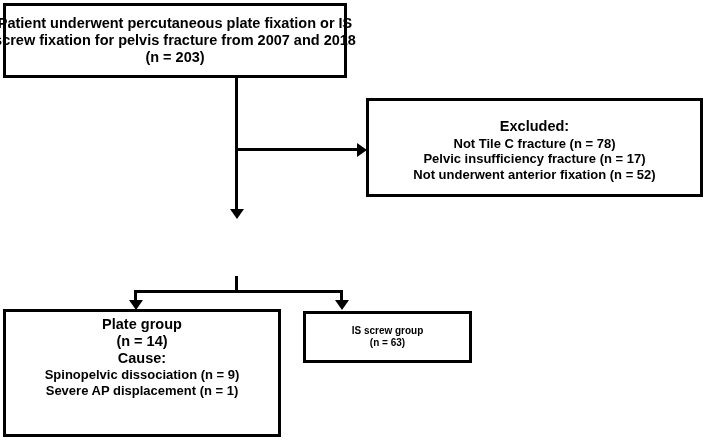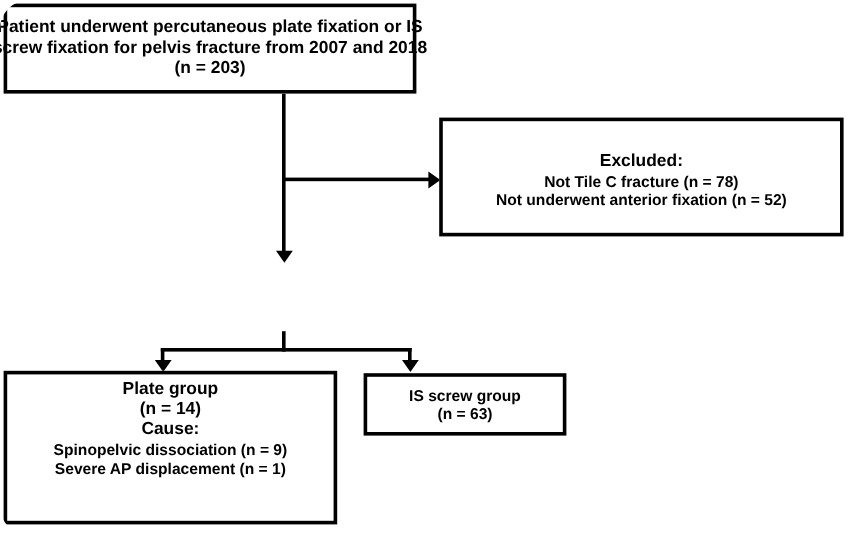--- a/index.html
+++ b/index.html
@@ -10,21 +10,20 @@
   body {
     font-family: "Liberation Sans", sans-serif;
     color: #000000;
   }
   #flowchart {
     position: relative;
     width: 708px;
     height: 446px;
     background: #ffffff;
     overflow: hidden;
-    border-radius: 24px;
   }
   .node {
     position: absolute;
     box-sizing: border-box;
     border: 3px solid #000000;
     background: #ffffff;
     display: flex;
     flex-direction: column;
     align-items: center;
     justify-content: center;
@@ -55,21 +54,21 @@
   }
   #node-plate {
     left: 3px;  top: 309px; width: 278px; height: 128px;
     font-size: 13px;
     justify-content: flex-start;
     padding-top: 4px;
   }
   #node-plate .big { font-size: 14.5px; }
   #node-is-screw {
     left: 303px; top: 311px; width: 169px; height: 52px;
-    font-size: 13px;
+    font-size: 10px;
   }
 
   
   .conn {
     position: absolute;
     background: #000000;
   }
   .v { width: 3px; }
   .h { height: 3px; }
 
@@ -122,20 +121,21 @@
 
   <div class="node" id="node-enrollment">
     <span class="line">Patient underwent percutaneous plate fixation or IS</span>
     <span class="line">screw fixation for pelvis fracture from 2007 and 2018</span>
     <span class="line">(n = 203)</span>
   </div>
 
   <div class="node" id="node-excluded">
     <span class="line heading">Excluded:</span>
     <span class="line">Not Tile C fracture (n = 78)</span>
+    <span class="line">Pelvic insufficiency fracture (n = 17)</span>
     <span class="line">Not underwent anterior fixation (n = 52)</span>
   </div>
 
 
   <div class="node" id="node-plate">
     <span class="line big">Plate group</span>
     <span class="line big">(n = 14)</span>
     <span class="line big">Cause:</span>
     <span class="line">Spinopelvic dissociation (n = 9)</span>
     <span class="line">Severe AP displacement (n = 1)</span>

